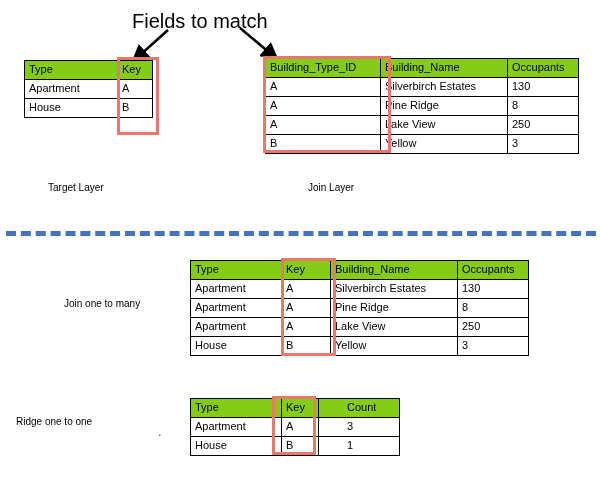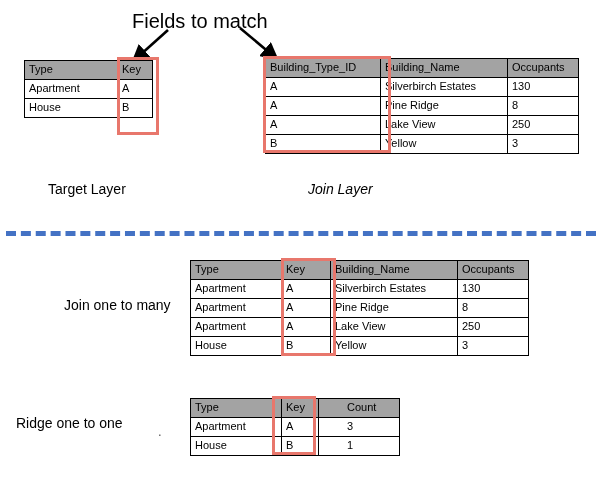--- a/index.html
+++ b/index.html
@@ -27,41 +27,41 @@
   .tbl td, .tbl th {
     border: 1px solid #000000;
     padding: 2px 4px 3px 4px;
     text-align: left;
     font-weight: normal;
     white-space: nowrap;
     height: 13px;
     vertical-align: middle;
   }
   .tbl thead th {
-    background: #a3a3a3;
+    background: #84cc16;
   }
 
   
   .redbox {
     position: absolute;
     border: 3px solid #e8776c;
     box-sizing: border-box;
     pointer-events: none;
     background: transparent;
   }
 
   
   .label {
     position: absolute;
     font-size: 13px;
     line-height: 1.1;
     white-space: nowrap;
   }
   .label-big {
-    font-size: 14px;
+    font-size: 10px;
   }
 
   
   #callout-title {
     position: absolute;
     left: 132px;
     top: 10px;
     font-size: 20px;
     white-space: nowrap;
   }
@@ -183,21 +183,21 @@
     </tr>
     <tr>
       <td class="c-btid">B</td>
       <td class="c-bname">Yellow</td>
       <td class="c-occ">3</td>
     </tr>
   </tbody>
 </table>
 <div class="redbox" style="left:263px; top:56px; width:128px; height:97px;"></div>
 
-<div class="label label-big" style="left:308px; top:182px;font-style:italic;">Join Layer</div>
+<div class="label label-big" style="left:308px; top:182px;">Join Layer</div>
 
 <div id="divider"></div>
 
 <div class="label label-big" style="left:16px; top:298px;margin-left:48px;">Join one to many</div>
 
 <table class="tbl" id="one-to-many-table">
   <thead>
     <tr>
       <th class="c-type">Type</th>
       <th class="c-key">Key</th>

